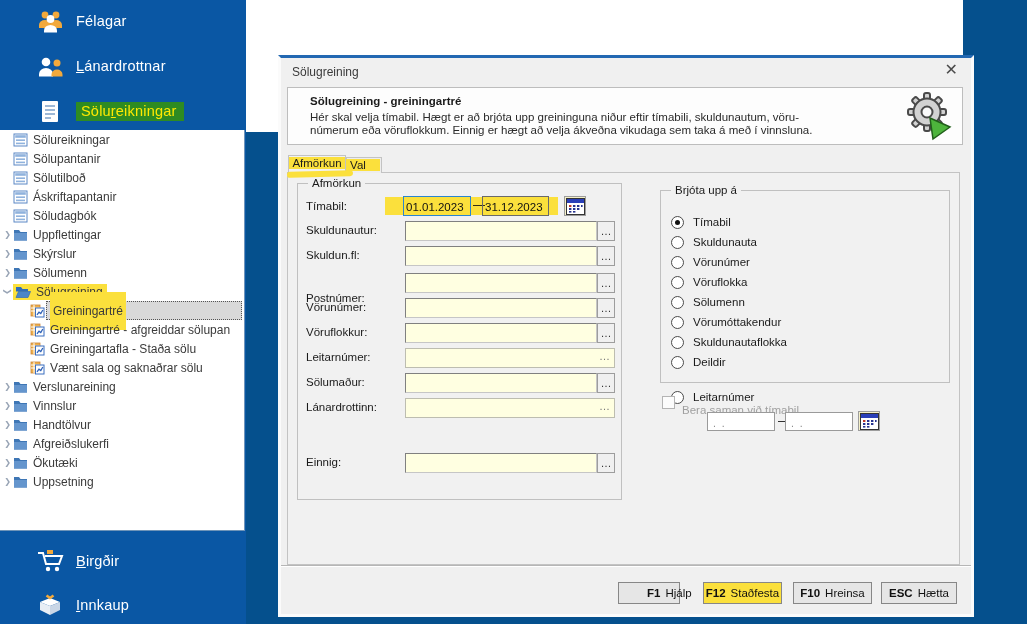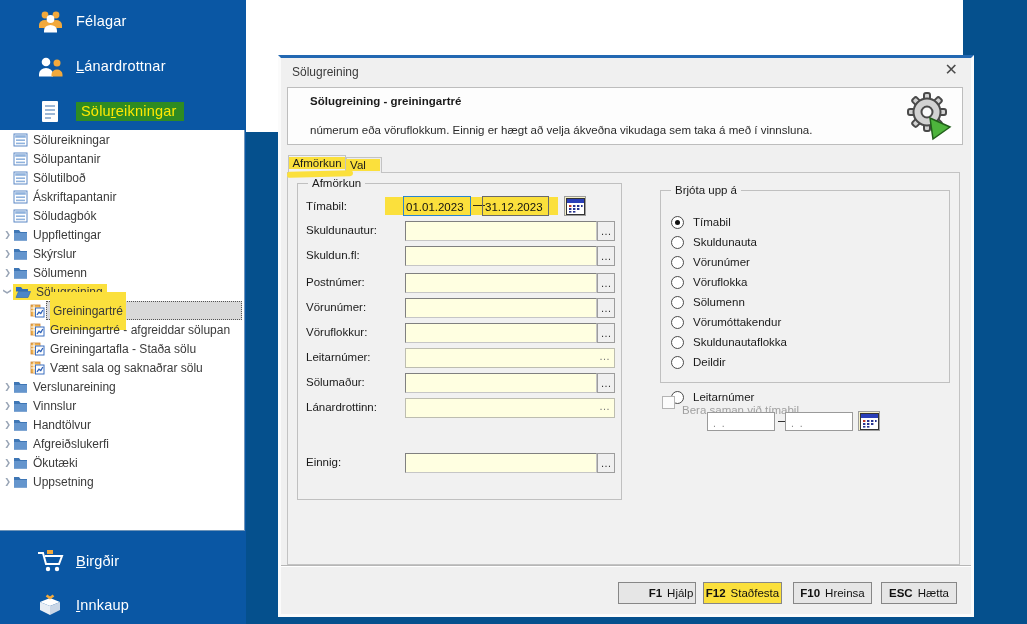--- a/index.html
+++ b/index.html
@@ -374,20 +374,21 @@
 </div>
 
 <div class="dialog">
   <div class="titlebar">
     <span class="dlg-title">Sölugreining</span>
     <span class="dlg-close">✕</span>
   </div>
 
   <div class="header-box">
     <div class="hdr-title">Sölugreining - greiningartré</div>
+    <div class="hdr-desc1">Hér skal velja tímabil. Hægt er að brjóta upp greininguna niður eftir tímabili, skuldunautum, vöru-</div>
     <div class="hdr-desc2">númerum eða vöruflokkum. Einnig er hægt að velja ákveðna vikudaga sem taka á með í vinnsluna.</div>
     <span class="gear" id="gear-slot"><svg width="54" height="54" viewBox="0 0 54 54">
           <g fill="#d2d2d2" stroke="#4a4a4a" stroke-width="2">
             <g transform="rotate(0 25 23)">
               <rect x="22" y="4" width="6" height="9" rx="2"></rect>
             </g>
             <g transform="rotate(45 25 23)">
               <rect x="22" y="4" width="6" height="9" rx="2"></rect>
             </g>
             <g transform="rotate(90 25 23)">
@@ -448,21 +449,21 @@
             <rect x="3" y="7" width="2.4" height="2" fill="#c0392b"></rect>
           </svg>
         </button>
       <div id="field-rows">
           <div class="flabel" style="top: 40px;">Skuldunautur:</div>
           <div class="field" style="top: 37px; left: 107px; width: 192px;"><input style=""></div>
           <button class="ell-btn" style="top: 37px; left: 299px;">…</button>
           <div class="flabel" style="top: 65px;">Skuldun.fl:</div>
           <div class="field" style="top: 62px; left: 107px; width: 192px;"><input style=""></div>
           <button class="ell-btn" style="top: 62px; left: 299px;">…</button>
-          <div class="flabel" style="top: 92px;">Postnúmer:</div>
+          <div class="flabel" style="top: 108px;">Postnúmer:</div>
           <div class="field" style="top: 89px; left: 107px; width: 192px;"><input style=""></div>
           <button class="ell-btn" style="top: 89px; left: 299px;">…</button>
           <div class="flabel" style="top: 117px;">Vörunúmer:</div>
           <div class="field" style="top: 114px; left: 107px; width: 192px;"><input style=""></div>
           <button class="ell-btn" style="top: 114px; left: 299px;">…</button>
           <div class="flabel" style="top: 142px;">Vöruflokkur:</div>
           <div class="field" style="top: 139px; left: 107px; width: 192px;"><input style=""></div>
           <button class="ell-btn" style="top: 139px; left: 299px;">…</button>
           <div class="flabel" style="top: 167px;">Leitarnúmer:</div>
           <div class="field flat" style="top: 164px; left: 107px; width: 210px;"><input style=""><span class="flat-dots">…</span></div>
@@ -544,18 +545,18 @@
             <rect x="3" y="13" width="2.4" height="1.6"></rect>
             <rect x="7" y="13" width="2.4" height="1.6"></rect>
           </g>
           <rect x="3" y="7" width="2.4" height="2" fill="#c0392b"></rect>
         </svg>
       </button>
   </div>
 
   <div class="sep"></div>
   <div id="btn-row">
-      <button class="fbtn" style="left: 337px; width: 78px; padding-left: 28px;"><b>F1</b>Hjálp</button>
+      <button class="fbtn" style="left: 337px; width: 62px; padding-left: 28px;"><b>F1</b>Hjálp</button>
       <button class="fbtn hl" style="left: 422px; width: 79px;"><b>F12</b>Staðfesta</button>
       <button class="fbtn" style="left: 512px; width: 79px;"><b>F10</b>Hreinsa</button>
       <button class="fbtn" style="left: 600px; width: 76px;"><b>ESC</b>Hætta</button>
     </div>
 </div>
 
 </body></html>

